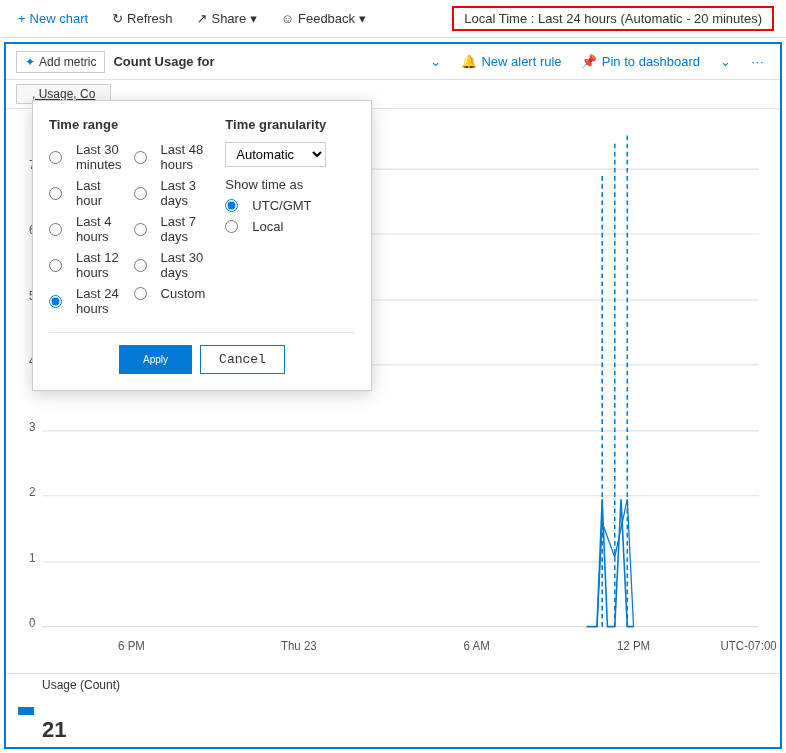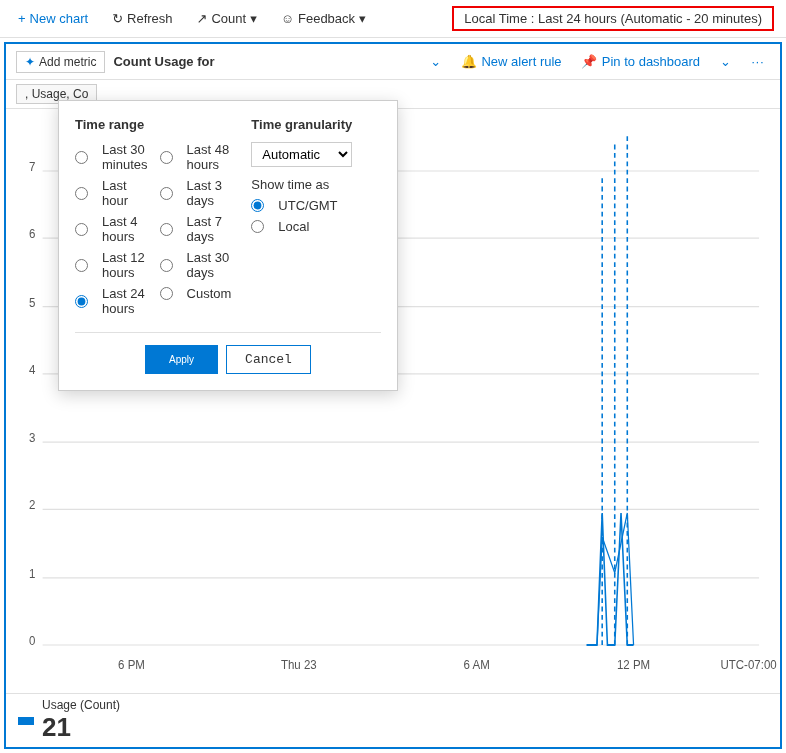--- a/index.html
+++ b/index.html
@@ -111,32 +111,33 @@
     .metric-bar {
       display: flex;
       align-items: center;
       padding: 4px 10px;
       gap: 8px;
       border-bottom: 1px solid #e0e0e0;
     }
 
     .metric-tag {
       border: 1px solid #ccc;
-      padding: 2px 8px;
+      padding: 2px 15px;
       font-size: 12px;
       color: #333;
       cursor: pointer;
       background: #f8f8f8;
+      text-decoration: underline;
     }
 
     
     .popup-overlay {
       position: absolute;
       top: 56px;
-      left: 52px;
+      left: 26px;
       z-index: 100;
     }
 
     .popup {
       background: #fff;
       border: 1px solid #ccc;
       box-shadow: 0 4px 16px rgba(0,0,0,0.18);
       padding: 16px;
       width: 340px;
     }
@@ -257,44 +258,45 @@
       background: #0078d4;
     }
 
     .legend-label {
       font-size: 12px;
       color: #333;
       text-align: center;
     }
 
     .legend-value {
-      font-size: 26px;
+      font-size: 22px;
       font-weight: 600;
       color: #333;
+      margin-top: 25px;
     }
   </style>
 </head>
 <body>
 
 <div class="outer-container">
 
   <div class="top-toolbar">
     <button class="new-chart-btn">
       <span>+</span>
       <span>New chart</span>
     </button>
 
     <button class="toolbar-btn">
       <span>↻</span>
       <span>Refresh</span>
     </button>
 
     <button class="toolbar-btn">
       <span>↗</span>
-      <span>Count</span>
+      <span>Share</span>
       <span>▾</span>
     </button>
 
     <button class="toolbar-btn">
       <span>☺</span>
       <span>Feedback</span>
       <span>▾</span>
     </button>
 
     <div class="time-display">

